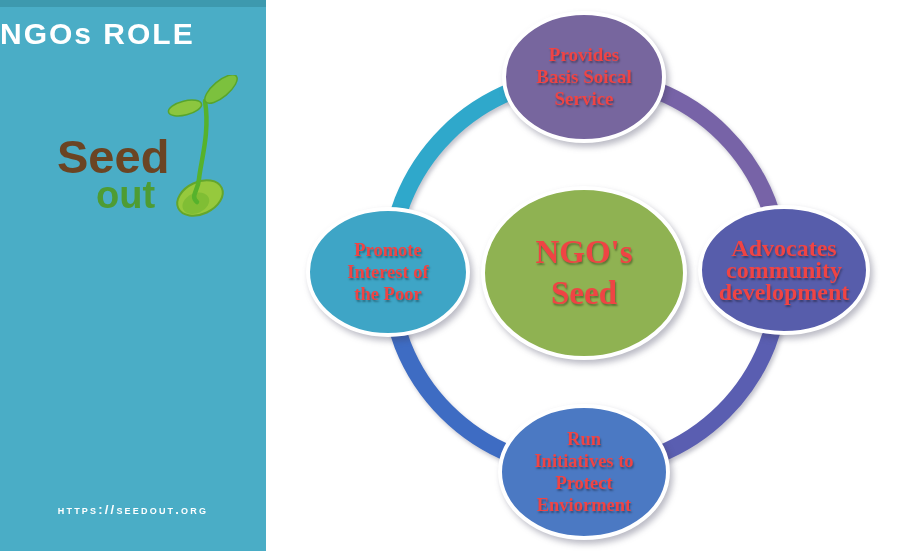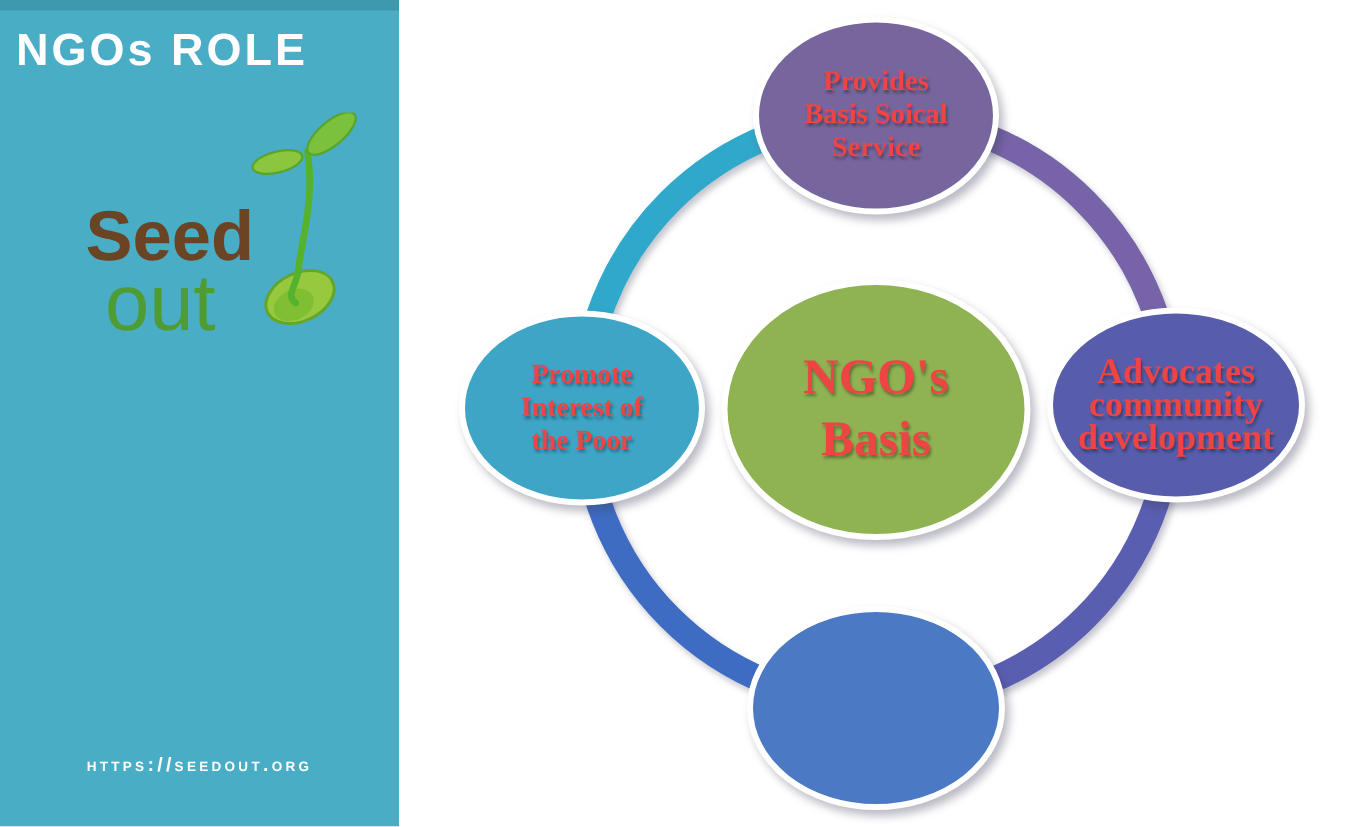--- a/index.html
+++ b/index.html
@@ -13,32 +13,32 @@
   .sidebar {
     position: absolute; left: 0; top: 0; width: 266px; height: 551px;
     background: #4aadc6;
   }
   .sidebar-topband {
     position: absolute; left: 0; top: 0; width: 266px; height: 7px;
     background: #3d99ae;
   }
   .sidebar-title {
     position: absolute; top: 17px; left: 0; width: 216px;
-    text-align: center; color: #ffffff; font-weight: bold;
+    color: #ffffff; font-weight: bold;
     font-size: 30px; letter-spacing: 2px; font-family: "Liberation Sans", sans-serif;
   }
   .logo { position: absolute; left: 0; top: 80px; width: 266px; height: 155px; }
   .logo-seed {
     position: absolute; left: 57px; top: 53px;
     font-size: 47px; font-weight: bold; line-height: 1;
     color: #6b4423; letter-spacing: 0px;
   }
   .logo-out {
-    position: absolute; left: 70px; top: 96px;
-    font-size: 53px; font-weight: normal; line-height: 1;
+    position: absolute; left: 96px; top: 96px;
+    font-size: 38px; font-weight: bold; line-height: 1;
     color: #4e9c33;
   }
   .sprout { position: absolute; left: 155px; top: -5px; width: 95px; height: 150px; }
 
   .sidebar-tagline {
     position: absolute; top: 244px; left: 14px; width: 238px;
     color: #ffffff; font-weight: bold; font-size: 11.5px; line-height: 16.5px;
     letter-spacing: 0.6px; text-align: center;
     font-variant: small-caps; white-space: pre-line;
   }
@@ -117,19 +117,23 @@
 
     <ellipse class="node-ellipse" cx="584" cy="273" rx="101" ry="85" fill="#8fb252"></ellipse>
   </svg>
 
   <div class="node-label label-top">Provides
 Basis Soical
 Service</div>
   <div class="node-label label-right">Advocates
 community
 development</div>
+  <div class="node-label label-bottom">Run
+Initiatives to
+Protect
+Enviorment</div>
   <div class="node-label label-left">Promote
 Interest of
 the Poor</div>
   <div class="node-label label-center">NGO's
-Basis</div>
+Seed</div>
 
 </div>
 
 </body></html>

